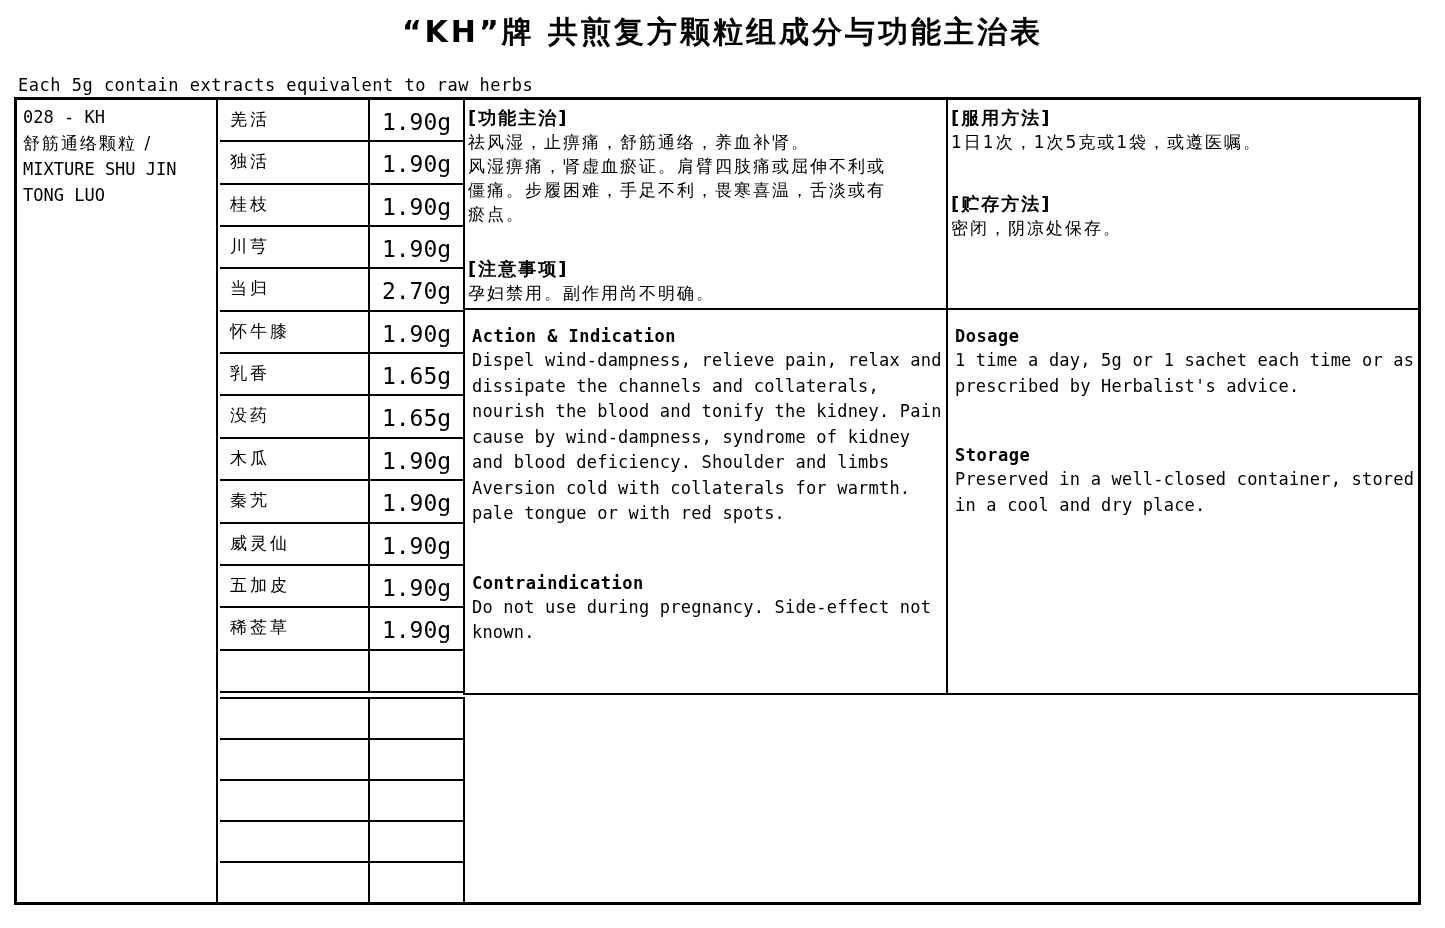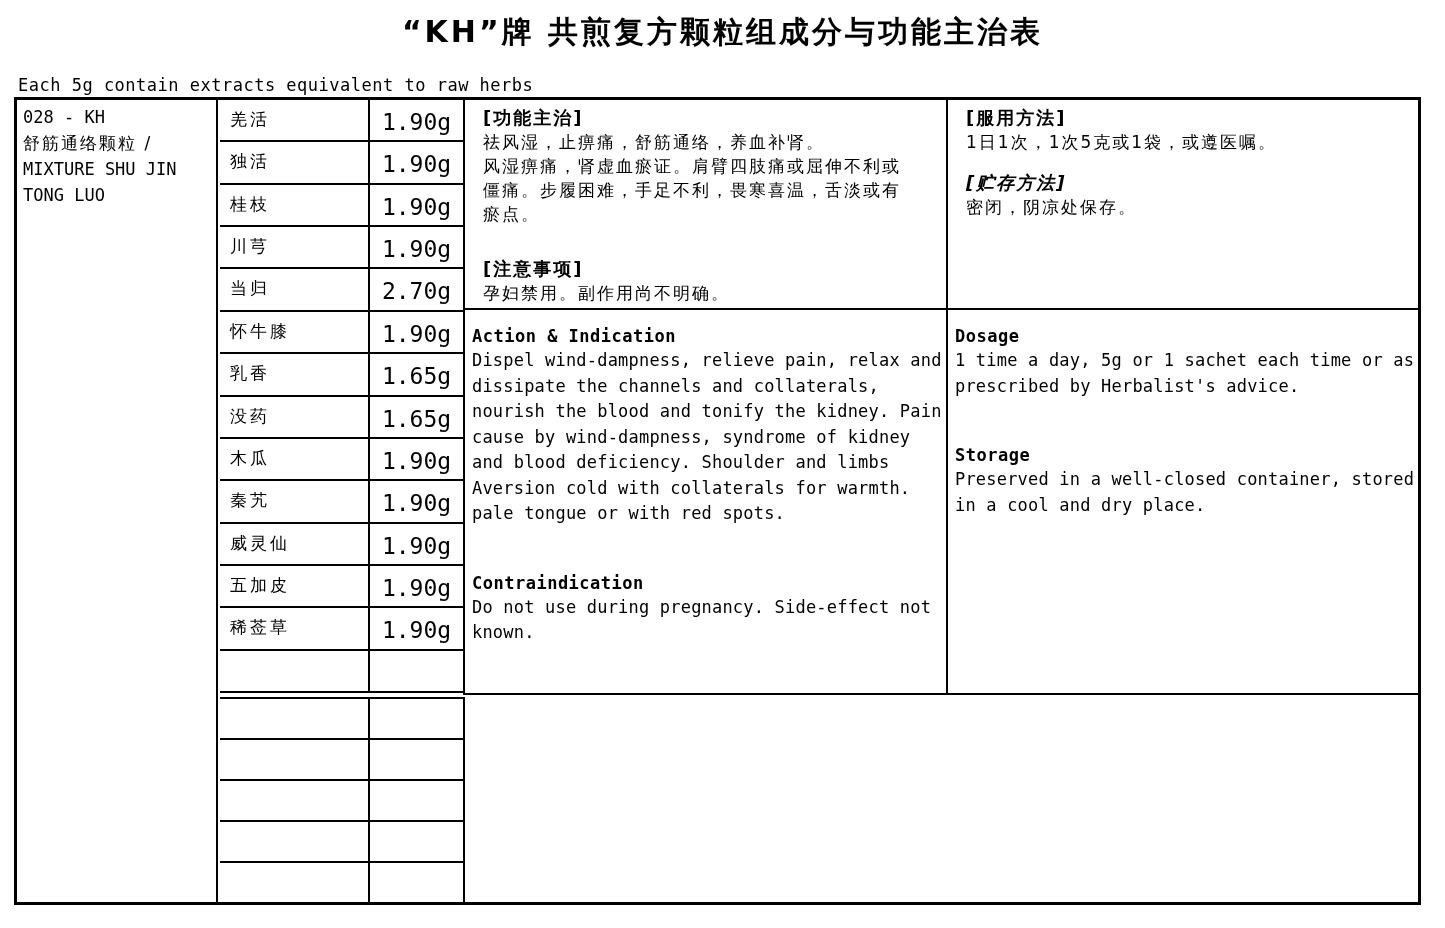--- a/index.html
+++ b/index.html
@@ -28,21 +28,21 @@
   .col-product{
     position:absolute;left:0;top:0;bottom:0;width:201px;
     border-right:2px solid #000;box-sizing:border-box;
     padding:4px 6px;font-size:17px;line-height:26px;
   }
   .col-product .cjk{letter-spacing:2px;}
 
   
   .ingredients-main{
     position:absolute;left:203px;top:0;width:243px;height:593px;
-    display:flex;flex-direction:column;box-sizing:border-box;
+    display:flex;flex-direction:column;box-sizing:border-box;justify-content:flex-end;
   }
   .herb-row{flex:1;display:flex;border-bottom:2px solid #000;box-sizing:border-box;min-height:0;}
   .herb-name{
     width:150px;border-right:2px solid #000;box-sizing:border-box;
     padding:8px 0 0 10px;font-size:17px;letter-spacing:3px;
   }
   .herb-weight{
     flex:1;text-align:center;padding-top:9px;
     font-family:"DejaVu Sans Mono", monospace;font-size:23px;
   }
@@ -56,27 +56,27 @@
   .ingredients-lower .herb-row:last-child{border-bottom:none;}
 
   
   .right-area{
     position:absolute;left:446px;top:0;right:0;height:595px;
     border-left:2px solid #000;border-bottom:2px solid #000;box-sizing:border-box;
     display:flex;
   }
   .func-col{width:483px;border-right:2px solid #000;box-sizing:border-box;display:flex;flex-direction:column;}
   .dose-col{flex:1;display:flex;flex-direction:column;}
-  .cn-section{height:210px;border-bottom:2px solid #000;box-sizing:border-box;padding:5px 18px;overflow:hidden;}
+  .cn-section{height:210px;border-bottom:2px solid #000;box-sizing:border-box;padding:5px 3px;overflow:hidden;}
   .en-section{flex:1;padding:14px 7px;overflow:hidden;}
 
   .cn-heading{font-weight:bold;font-size:18px;letter-spacing:2px;line-height:25px;}
   .cn-lines div{font-size:17px;letter-spacing:2px;line-height:24px;}
   .gap-top-cn{margin-top:30px;}
-  .gap-top-cn2{margin-top:16px;font-style:italic;}
+  .gap-top-cn2{margin-top:37px;}
 
   .en-heading{
     font-weight:bold;font-size:17px;line-height:24px;
     font-family:"DejaVu Sans Mono", monospace;letter-spacing:0.5px;
   }
   .en-lines div{
     font-family:"DejaVu Sans Mono", monospace;
     font-size:17px;line-height:25.5px;letter-spacing:0.2px;white-space:nowrap;
   }
   .gap-top-en{margin-top:44px;}

